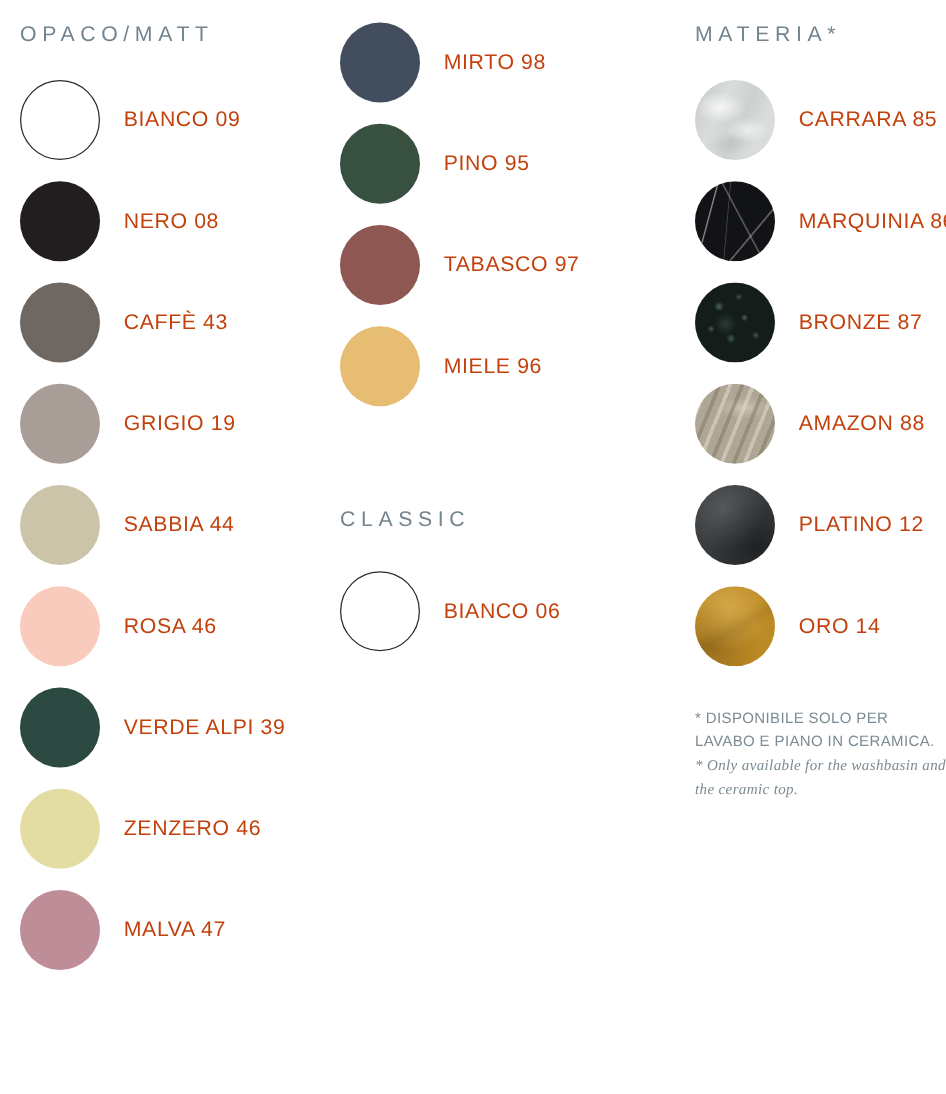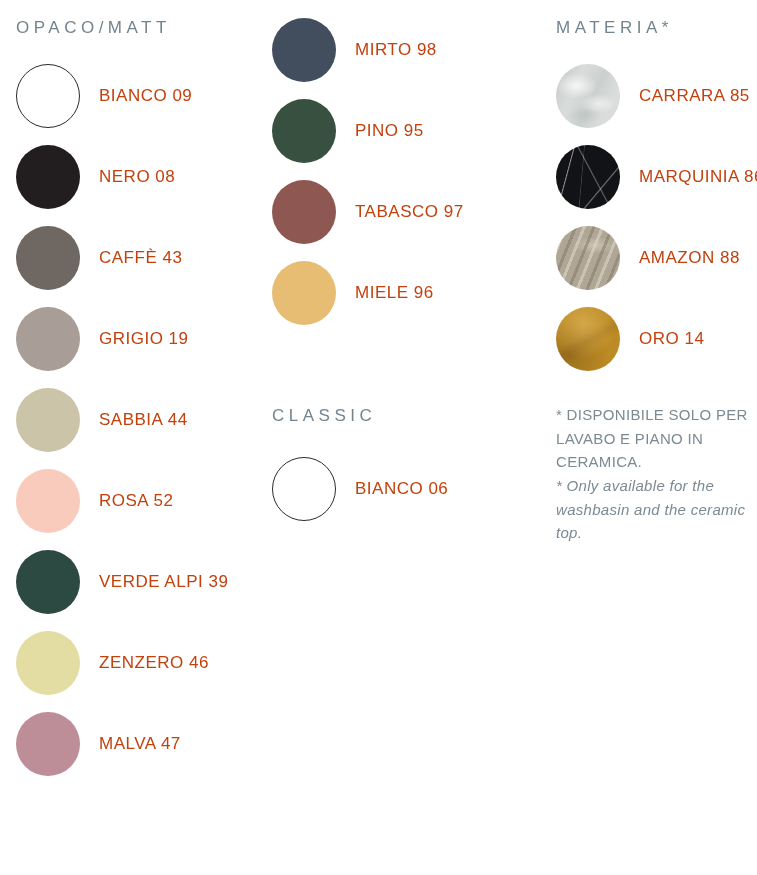--- a/index.html
+++ b/index.html
@@ -81,22 +81,22 @@
       radial-gradient(circle at 78% 78%, rgba(0,0,0,.45), transparent 62%);
   }
   .tex-oro{
     background-image:
       radial-gradient(circle at 42% 28%, rgba(255,220,140,.35), transparent 58%),
       radial-gradient(circle at 22% 78%, rgba(92,62,12,.35), transparent 55%),
       linear-gradient(150deg, transparent 42%, rgba(122,82,16,.22) 52%, transparent 62%);
   }
 
   .footnote{margin-top:32px;width:201px;color:#7b8a93;}
-  .footnote p{margin:0;font-size:15px;line-height:1.58;letter-spacing:.3px;}
-  .footnote .en{font-style:italic;}
+  .footnote p{margin:0;font-size:12px;line-height:1.58;letter-spacing:.3px;}
+  .footnote .en{font-style:italic;font-family:Liberation Serif, serif;}
 </style>
 </head>
 <body>
 
 <div class="page">
 
   <div class="col col-1">
     <h2 class="sec-title">OPACO/MATT</h2>
 
     <div class="row">
@@ -114,21 +114,21 @@
     <div class="row">
       <span class="dot" style="background-color: rgb(169, 157, 152);"></span>
       <span class="lbl">GRIGIO 19</span>
     </div>
     <div class="row">
       <span class="dot" style="background-color: rgb(204, 196, 169);"></span>
       <span class="lbl">SABBIA 44</span>
     </div>
     <div class="row">
       <span class="dot" style="background-color: rgb(249, 203, 188);"></span>
-      <span class="lbl">ROSA 52</span>
+      <span class="lbl">ROSA 46</span>
     </div>
     <div class="row">
       <span class="dot" style="background-color: rgb(45, 74, 66);"></span>
       <span class="lbl">VERDE ALPI 39</span>
     </div>
     <div class="row">
       <span class="dot" style="background-color: rgb(228, 221, 163);"></span>
       <span class="lbl">ZENZERO 46</span>
     </div>
     <div class="row">
@@ -169,25 +169,33 @@
 
     <div class="row">
       <span class="dot tex-carrara" style="background-color: rgb(217, 220, 219);"></span>
       <span class="lbl">CARRARA 85</span>
     </div>
     <div class="row">
       <span class="dot tex-marquinia" style="background-color: rgb(18, 19, 22);"></span>
       <span class="lbl">MARQUINIA 86</span>
     </div>
     <div class="row">
+      <span class="dot tex-bronze" style="background-color: rgb(20, 29, 25);"></span>
+      <span class="lbl">BRONZE 87</span>
+    </div>
+    <div class="row">
       <span class="dot tex-amazon" style="background-color: rgb(176, 166, 150);"></span>
       <span class="lbl">AMAZON 88</span>
     </div>
 
 
+    <div class="row">
+      <span class="dot tex-platino" style="background-color: rgb(57, 61, 64);"></span>
+      <span class="lbl">PLATINO 12</span>
+    </div>
     <div class="row">
       <span class="dot tex-oro" style="background-color: rgb(189, 139, 37);"></span>
       <span class="lbl">ORO 14</span>
     </div>
 
     <div class="footnote">
       <p class="it">* DISPONIBILE SOLO PER LAVABO E PIANO IN CERAMICA.</p>
       <p class="en">* Only available for the washbasin and the ceramic top.</p>
     </div>
   </div>

